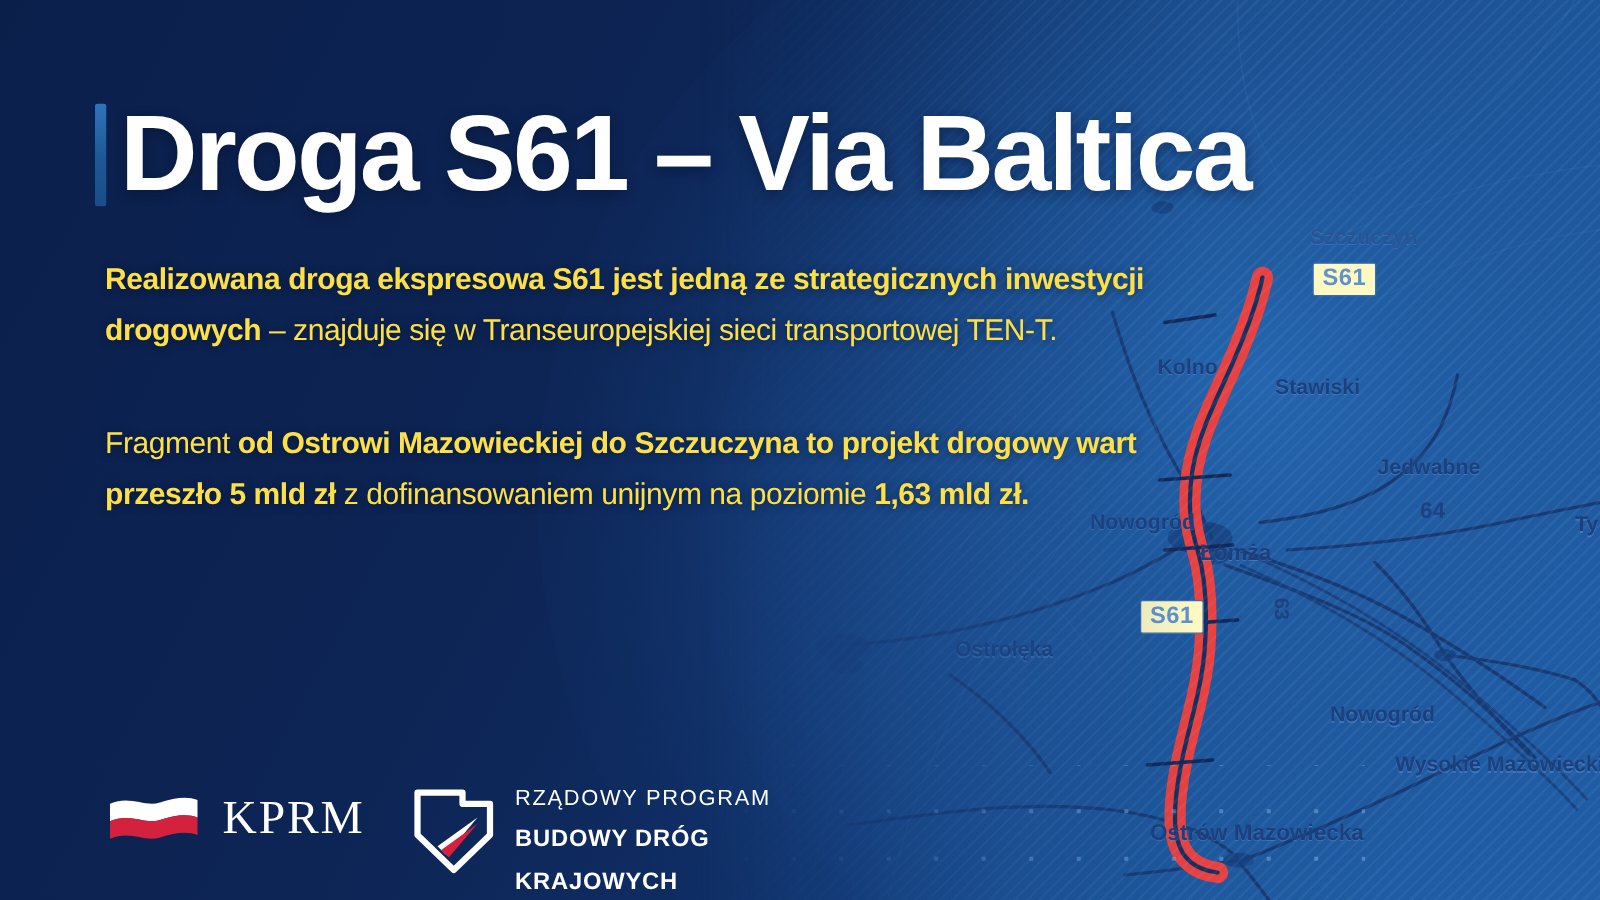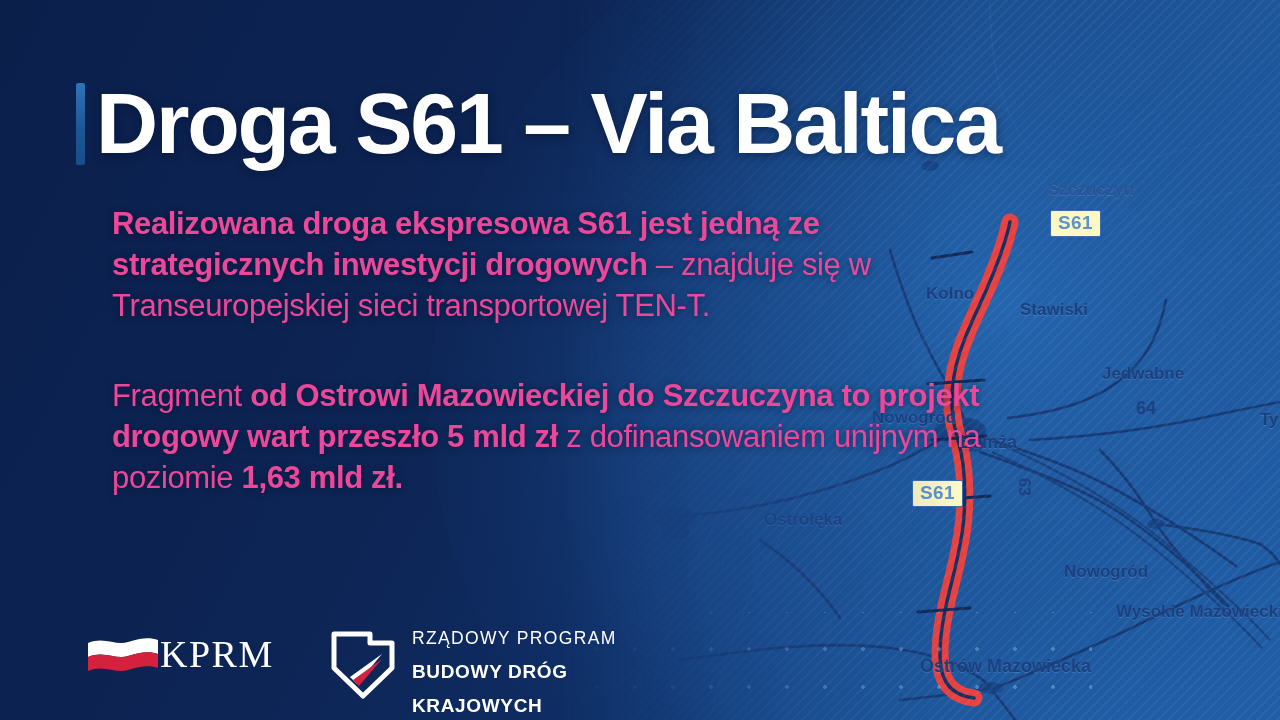--- a/index.html
+++ b/index.html
@@ -85,40 +85,40 @@
     color:#fff;
     font-size:86px; line-height:98px;
     font-weight:700;
     letter-spacing:-2.2px;
     text-shadow:0 2px 10px rgba(3,14,38,.45);
     white-space:nowrap;
   }
 
   
   .copy{
-    position:absolute; left:112px; top:203px;
+    position:absolute; left:84px; top:203px;
     width:900px;
-    color:#ec4899;
-    font-size:31px;
+    color:#fde047;
+    font-size:24px;
     line-height:41px;
     letter-spacing:-.35px;
     text-shadow:0 1px 7px rgba(3,14,38,.5);
   }
   .copy p + p{ margin-top:49px; }
   .copy b{ font-weight:700; }
   .copy .lt{ font-weight:400; }
 
   
   .footer{
     position:absolute; left:0; bottom:0;
     width:1280px; height:110px;
   }
   .kprm{
     position:absolute; left:86px; top:24px;
-    display:flex; align-items:center; 
+    display:flex; align-items:center; gap:18px;
   }
   .kprm-flag{ width:74px; height:40px; display:block; }
   .kprm-word{
     color:#ffffff;
     font-family:"Liberation Serif", serif;
     font-size:38px; line-height:38px;
     letter-spacing:1.5px;
   }
 
   .rpbdk{

